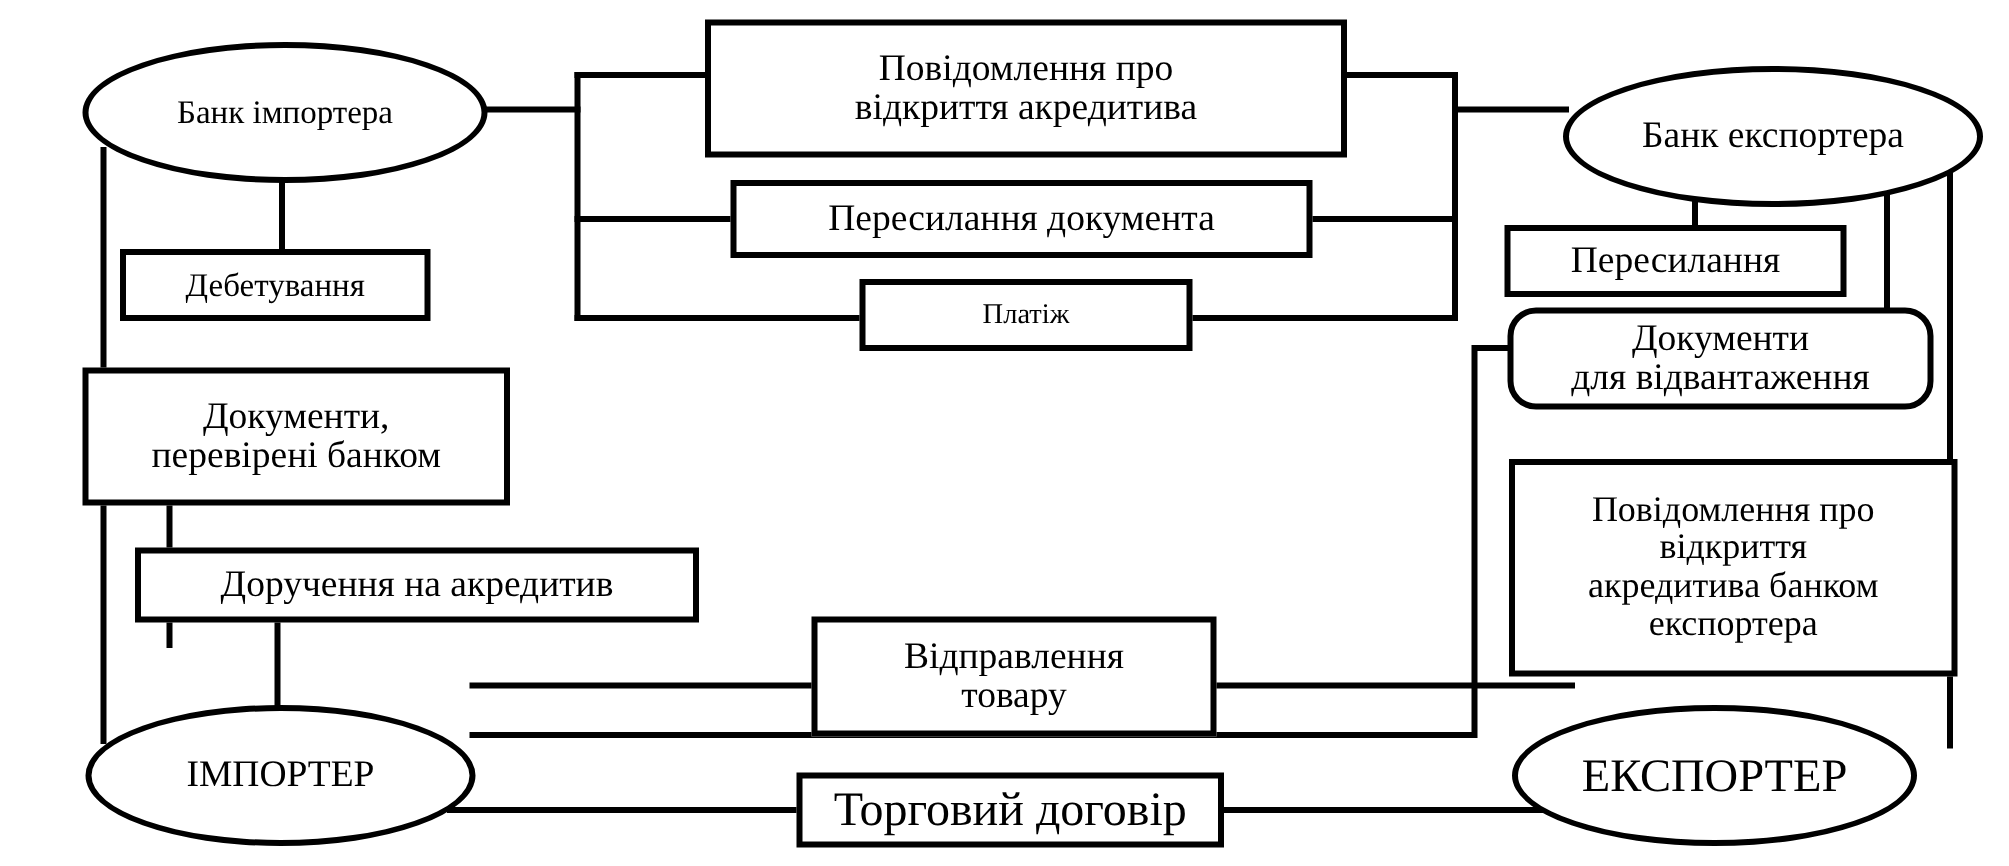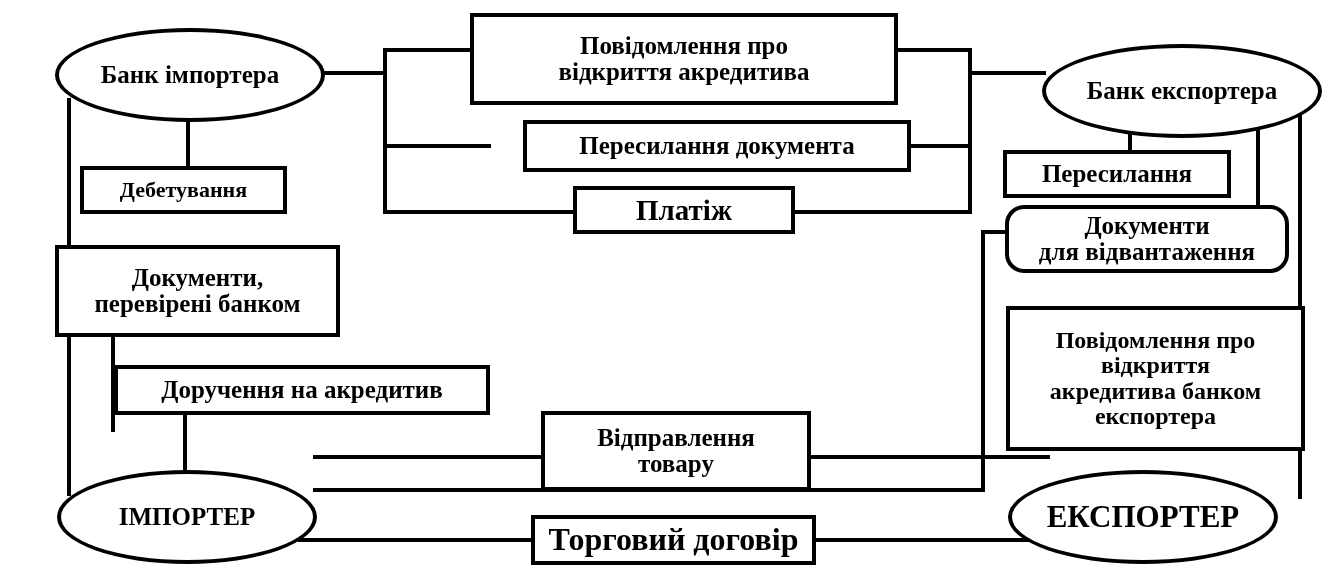--- a/index.html
+++ b/index.html
@@ -24,21 +24,21 @@
     height: 577px;
   }
   .node {
     position: absolute;
     box-sizing: border-box;
     display: flex;
     align-items: center;
     justify-content: center;
     text-align: center;
     color: #000000;
-    font-weight: bold;
+    font-weight: normal;
     line-height: 1.06;
     background: #ffffff;
     z-index: 5;
   }
   .box {
     border: 4px solid #000000;
   }
   .ellipse {
     border: 4px solid #000000;
     border-radius: 50%;
@@ -67,42 +67,42 @@
       <polyline points="1130,118 1130,152" fill="none" stroke="#000000" stroke-width="4" stroke-linecap="square"></polyline>
       <polyline points="1258,106 1258,207" fill="none" stroke="#000000" stroke-width="4" stroke-linecap="square"></polyline>
       <polyline points="1300,100 1300,497" fill="none" stroke="#000000" stroke-width="4" stroke-linecap="square"></polyline>
       <polyline points="1007,232 983,232 983,490 315,490" fill="none" stroke="#000000" stroke-width="4" stroke-linecap="square"></polyline>
       <polyline points="315,457 543,457" fill="none" stroke="#000000" stroke-width="4" stroke-linecap="square"></polyline>
       <polyline points="809,457 1048,457" fill="none" stroke="#000000" stroke-width="4" stroke-linecap="square"></polyline>
       <polyline points="300,540 533,540" fill="none" stroke="#000000" stroke-width="4" stroke-linecap="square"></polyline>
       <polyline points="814,540 1060,540" fill="none" stroke="#000000" stroke-width="4" stroke-linecap="square"></polyline>
     </svg>
   <div id="nodes">
-      <div class="node ellipse" style="left: 55px; top: 28px; width: 270px; height: 94px; font-size: 25px;">
+      <div class="node ellipse" style="left: 55px; top: 28px; width: 270px; height: 94px; font-size: 22px;">
         <span>Банк імпортера</span>
       </div>
       <div class="node ellipse" style="left: 1042px; top: 44px; width: 280px; height: 94px; font-size: 25px;">
         <span>Банк експортера</span>
       </div>
       <div class="node box" style="left: 470px; top: 13px; width: 428px; height: 92px; font-size: 25px;">
         <span>Повідомлення про<br>відкриття акредитива</span>
       </div>
-      <div class="node box" style="left: 487px; top: 120px; width: 388px; height: 52px; font-size: 25px; margin-left: 36px;">
+      <div class="node box" style="left: 487px; top: 120px; width: 388px; height: 52px; font-size: 25px;">
         <span>Пересилання документа</span>
       </div>
-      <div class="node box" style="left: 573px; top: 186px; width: 222px; height: 48px; font-size: 29px;">
+      <div class="node box" style="left: 573px; top: 186px; width: 222px; height: 48px; font-size: 19px;">
         <span>Платіж</span>
       </div>
       <div class="node box" style="left: 80px; top: 166px; width: 207px; height: 48px; font-size: 22px;">
         <span>Дебетування</span>
       </div>
       <div class="node box" style="left: 55px; top: 245px; width: 285px; height: 92px; font-size: 25px; text-align: center;">
         <span>Документи,<br>перевірені банком</span>
       </div>
-      <div class="node box" style="left: 90px; top: 365px; width: 376px; height: 50px; font-size: 25px; margin-left: 24px;">
+      <div class="node box" style="left: 90px; top: 365px; width: 376px; height: 50px; font-size: 25px;">
         <span>Доручення на акредитив</span>
       </div>
       <div class="node box" style="left: 1003px; top: 150px; width: 228px; height: 48px; font-size: 25px;">
         <span>Пересилання</span>
       </div>
       <div class="node box" style="left: 1005px; top: 205px; width: 284px; height: 68px; font-size: 25px; border-radius: 19px;">
         <span>Документи<br>для відвантаження</span>
       </div>
       <div class="node box" style="left: 1006px; top: 306px; width: 299px; height: 145px; font-size: 24px;">
         <span>Повідомлення про<br>відкриття<br>акредитива банком<br>експортера</span>

